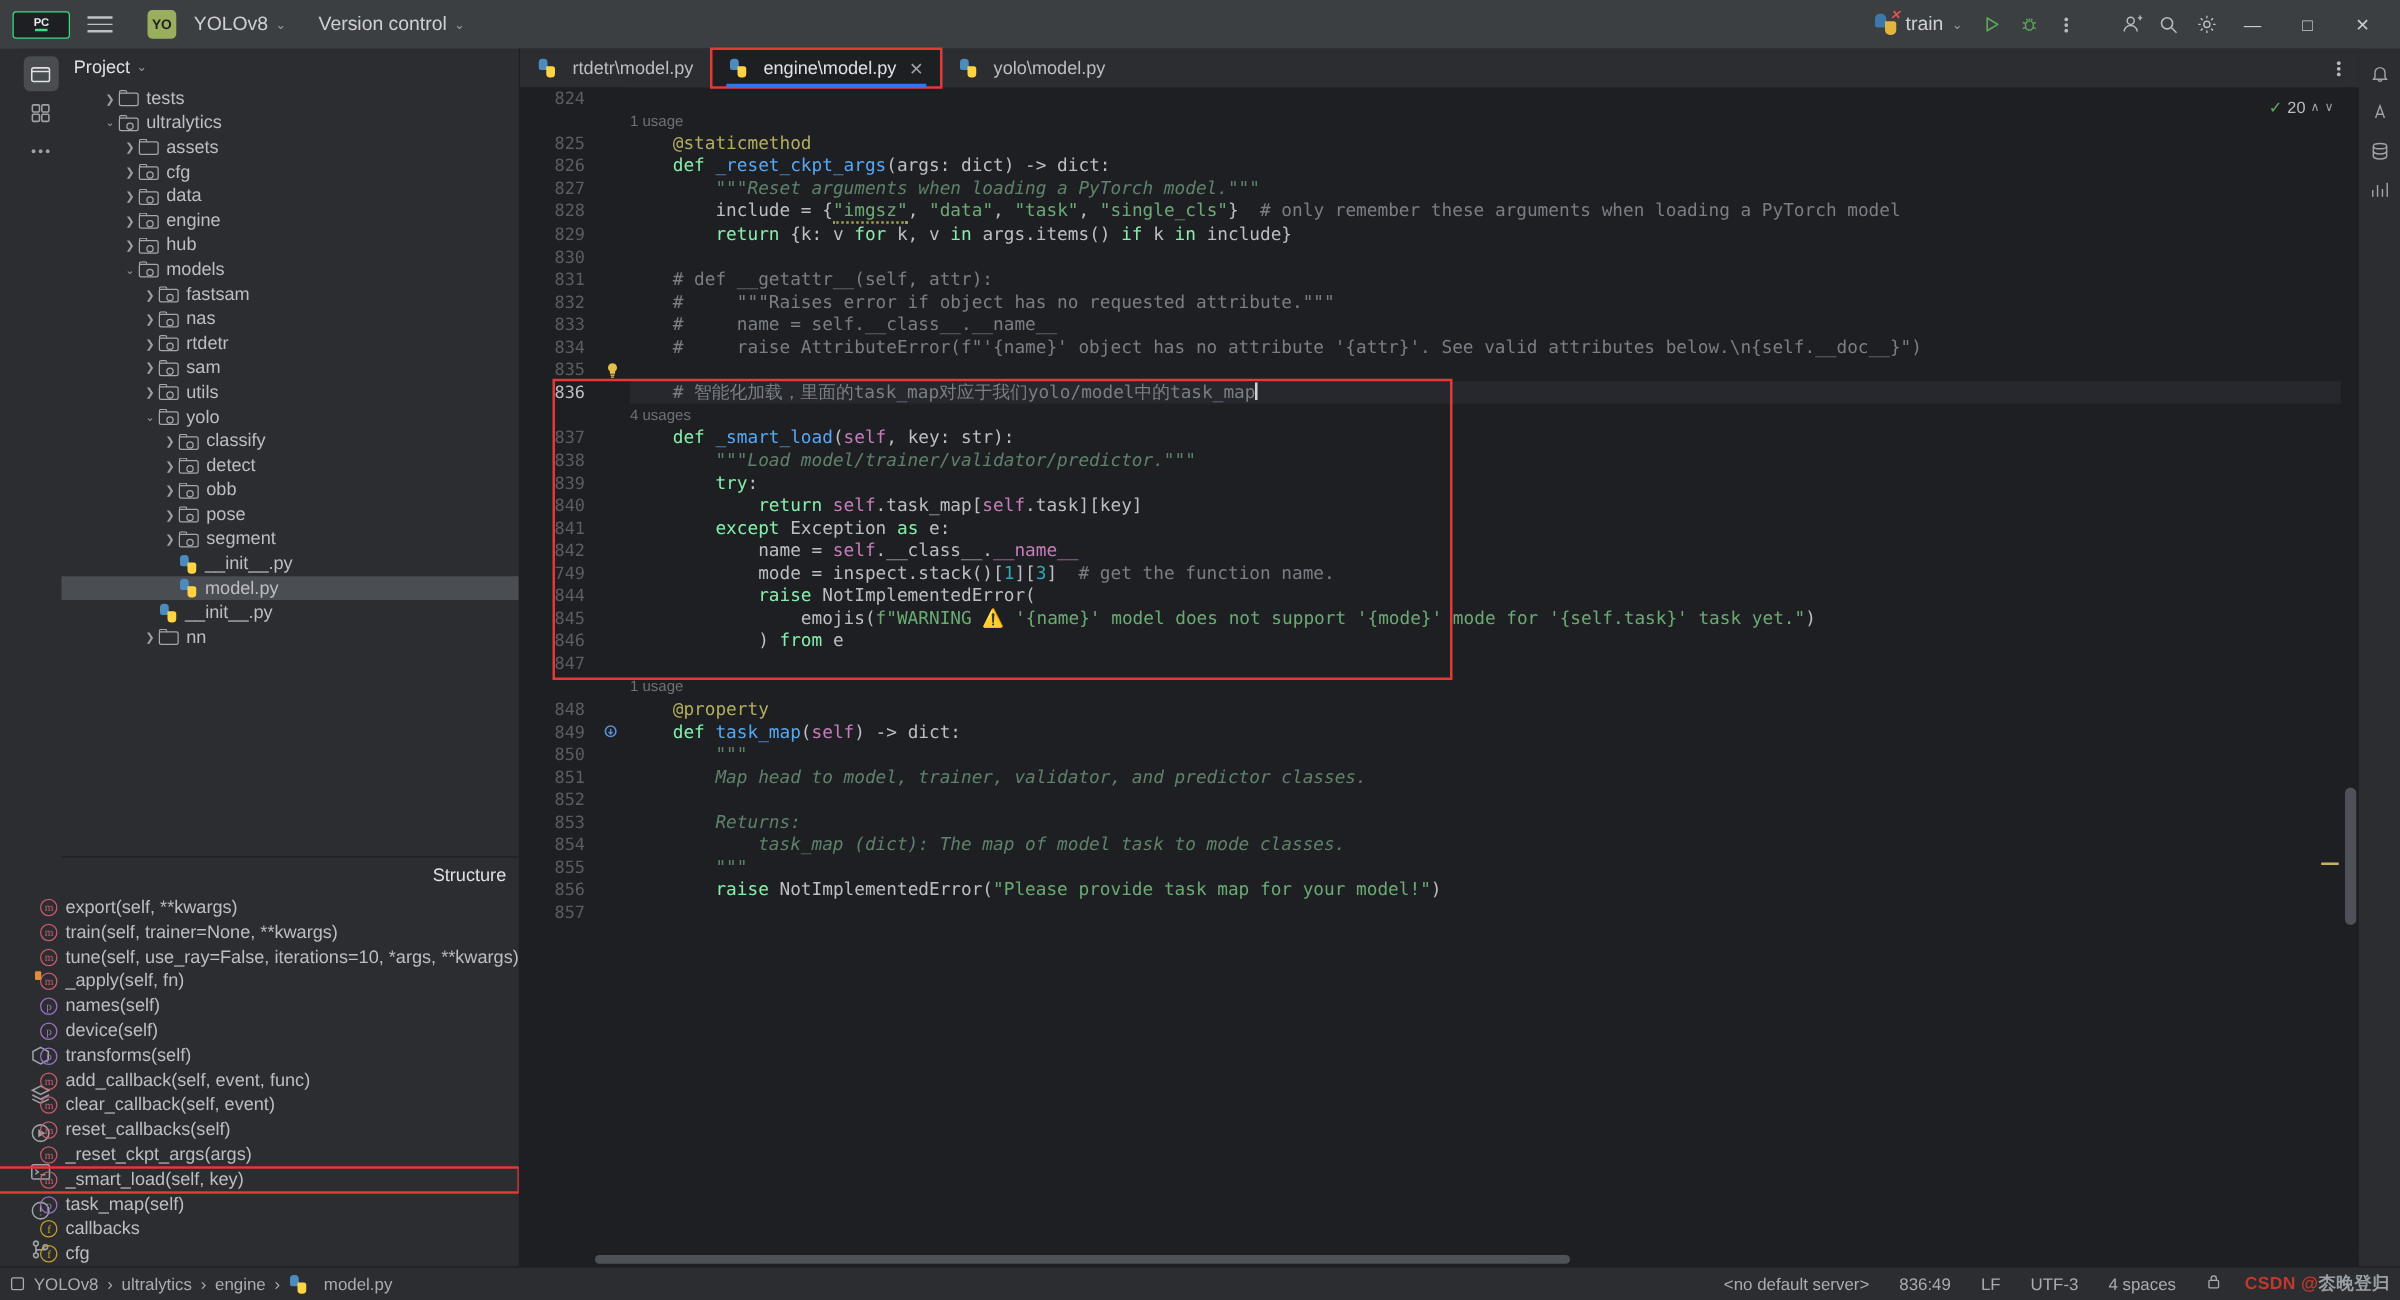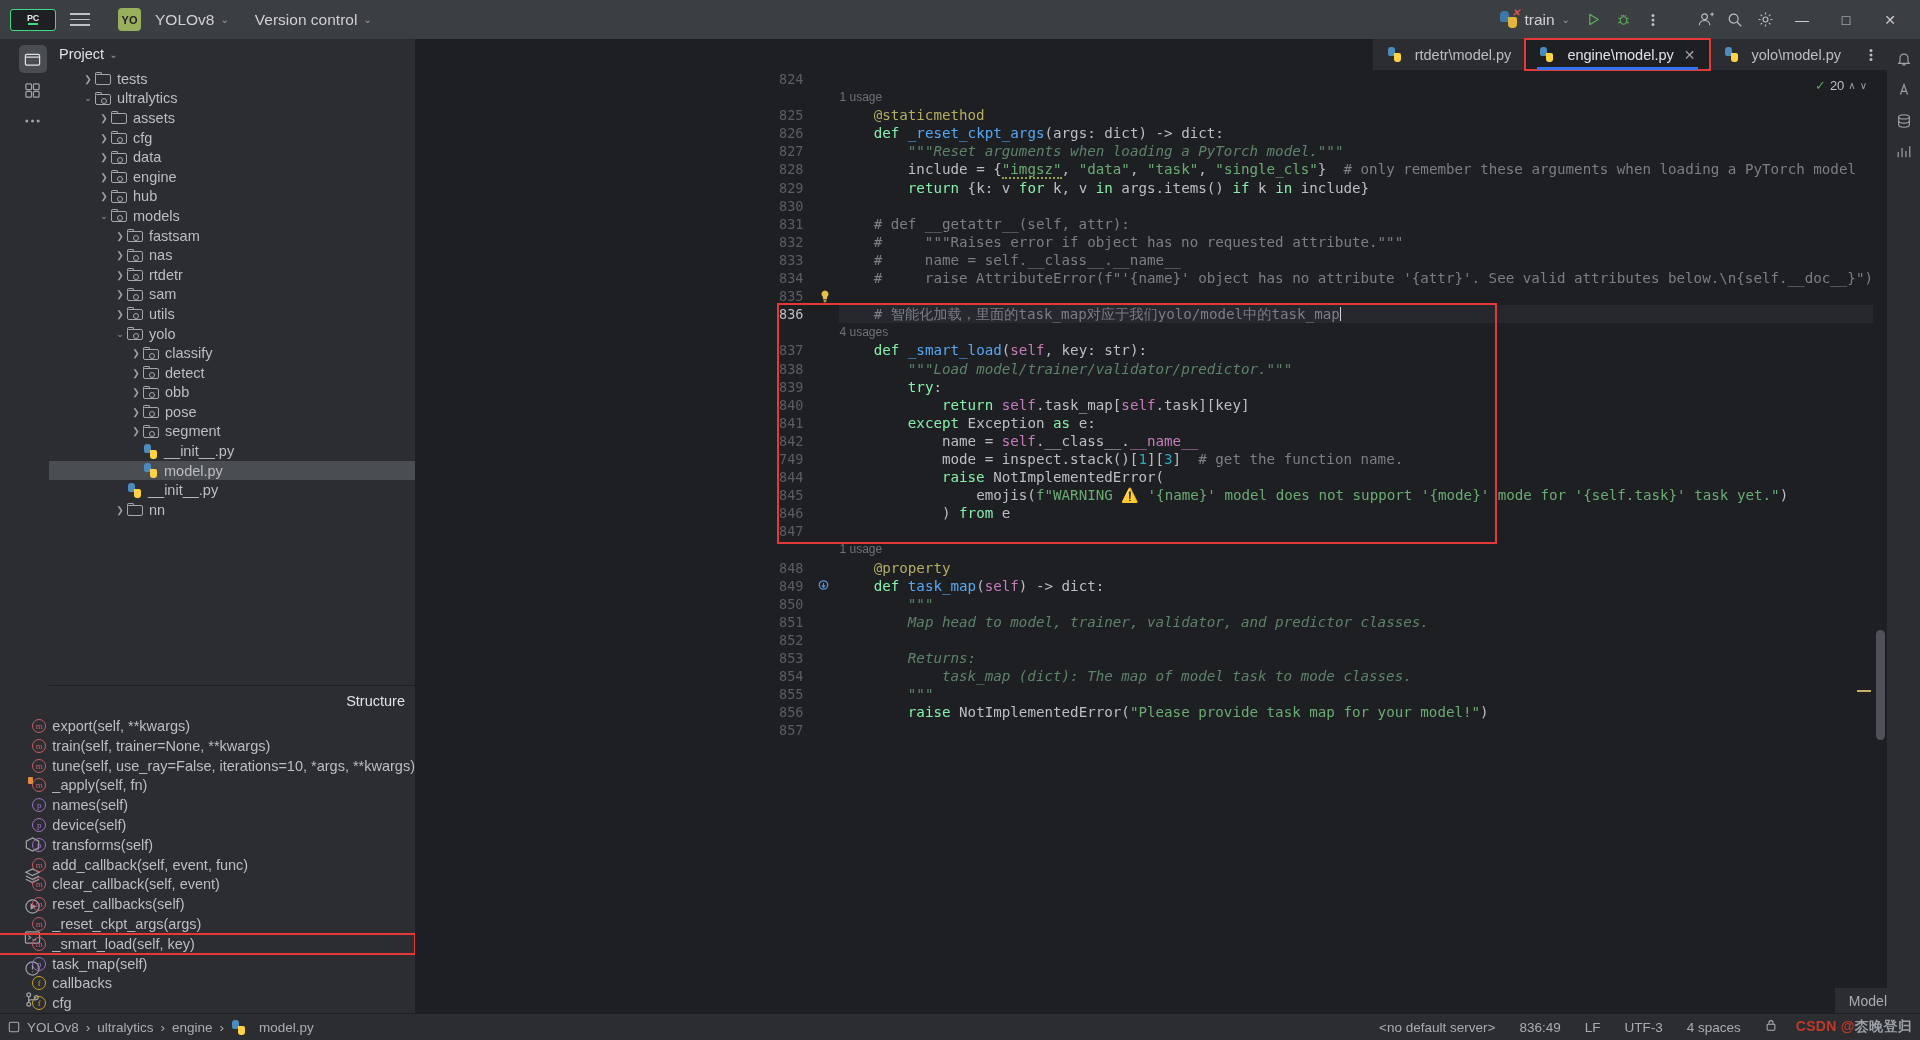--- a/index.html
+++ b/index.html
@@ -91,21 +91,21 @@
   .srow.boxed { outline: 2px solid #e53935; outline-offset: -1px; }
   .m-ico { width: 14px; height: 14px; border-radius: 50%; border: 1.4px solid #c75c6a;
     color: #c75c6a; font-size: 9px; display:flex; align-items:center; justify-content:center;
     margin-right: 6px; flex: 0 0 14px; font-family: "Liberation Serif", serif; }
   .m-ico.prop { border-color: #9a72c4; color: #9a72c4; }
   .m-ico.c { border-color: #c9a227; color: #c9a227; }
   .lockdot { position: absolute; left: 62px; top: 2px; width: 5px; height: 7px;
     background: #e08c3a; border-radius: 1px; }
 
   
-  .editor-area { flex: 1; display: flex; flex-direction: column; min-width: 0; background: #1e1f22; align-items: flex-end; }
+  .editor-area { flex: 1; display: flex; flex-direction: column; min-width: 0; background: #1e1f22; }
   .tabbar { height: 31px; flex: 0 0 31px; background: #2b2d30; display: flex; align-items: stretch;
     position: relative; }
   .etab { display: flex; align-items: center; gap: 7px; padding: 0 14px; font-size: 14.5px;
     color: #bcbec4; cursor: pointer; position: relative; }
   .etab.active { background: #1e1f22; color: #dfe1e5; }
   .etab.active::after { content:''; position:absolute; left: 12px; right: 12px; bottom: 0;
     height: 3px; background: #3574f0; }
   .etab .close-x { color: #9aa0a6; font-size: 14px; margin-left: 3px; }
   .etab.boxed { outline: 2px solid #e53935; outline-offset: -1px; z-index: 3; }
   .tab-more { margin-left: auto; display: flex; align-items: center; padding: 0 14px; color: #b9bcc0;
@@ -668,23 +668,20 @@
 
         <div style="position:absolute;right:16px;top:620px;width:14px;height:2px;background:#c8b060;"></div>
 
         <div class="redbox" id="box-code" style="left: 26px; top: 233.3px; width: 720px; height: 240.3px;"></div>
       </div>
 
       <div class="hscroll">
         <div class="hthumb" style="left:60px; width:780px;"></div>
       </div>
 
-      <div class="breadcrumbbar">
-        <span>Model</span>
-      </div>
     </div>
 
     <div class="rrail">
       <div class="rail-btn">
         <svg width="16" height="16" viewBox="0 0 18 18" fill="none" stroke="#9fa3a8" stroke-width="1.3">
             <path d="M4.5 12V8a4.5 4.5 0 019 0v4l1.3 2H3.2z"></path>
             <path d="M7.3 14.6a1.8 1.8 0 003.4 0"></path>
           </svg>
       </div>
       <div class="rail-btn">

